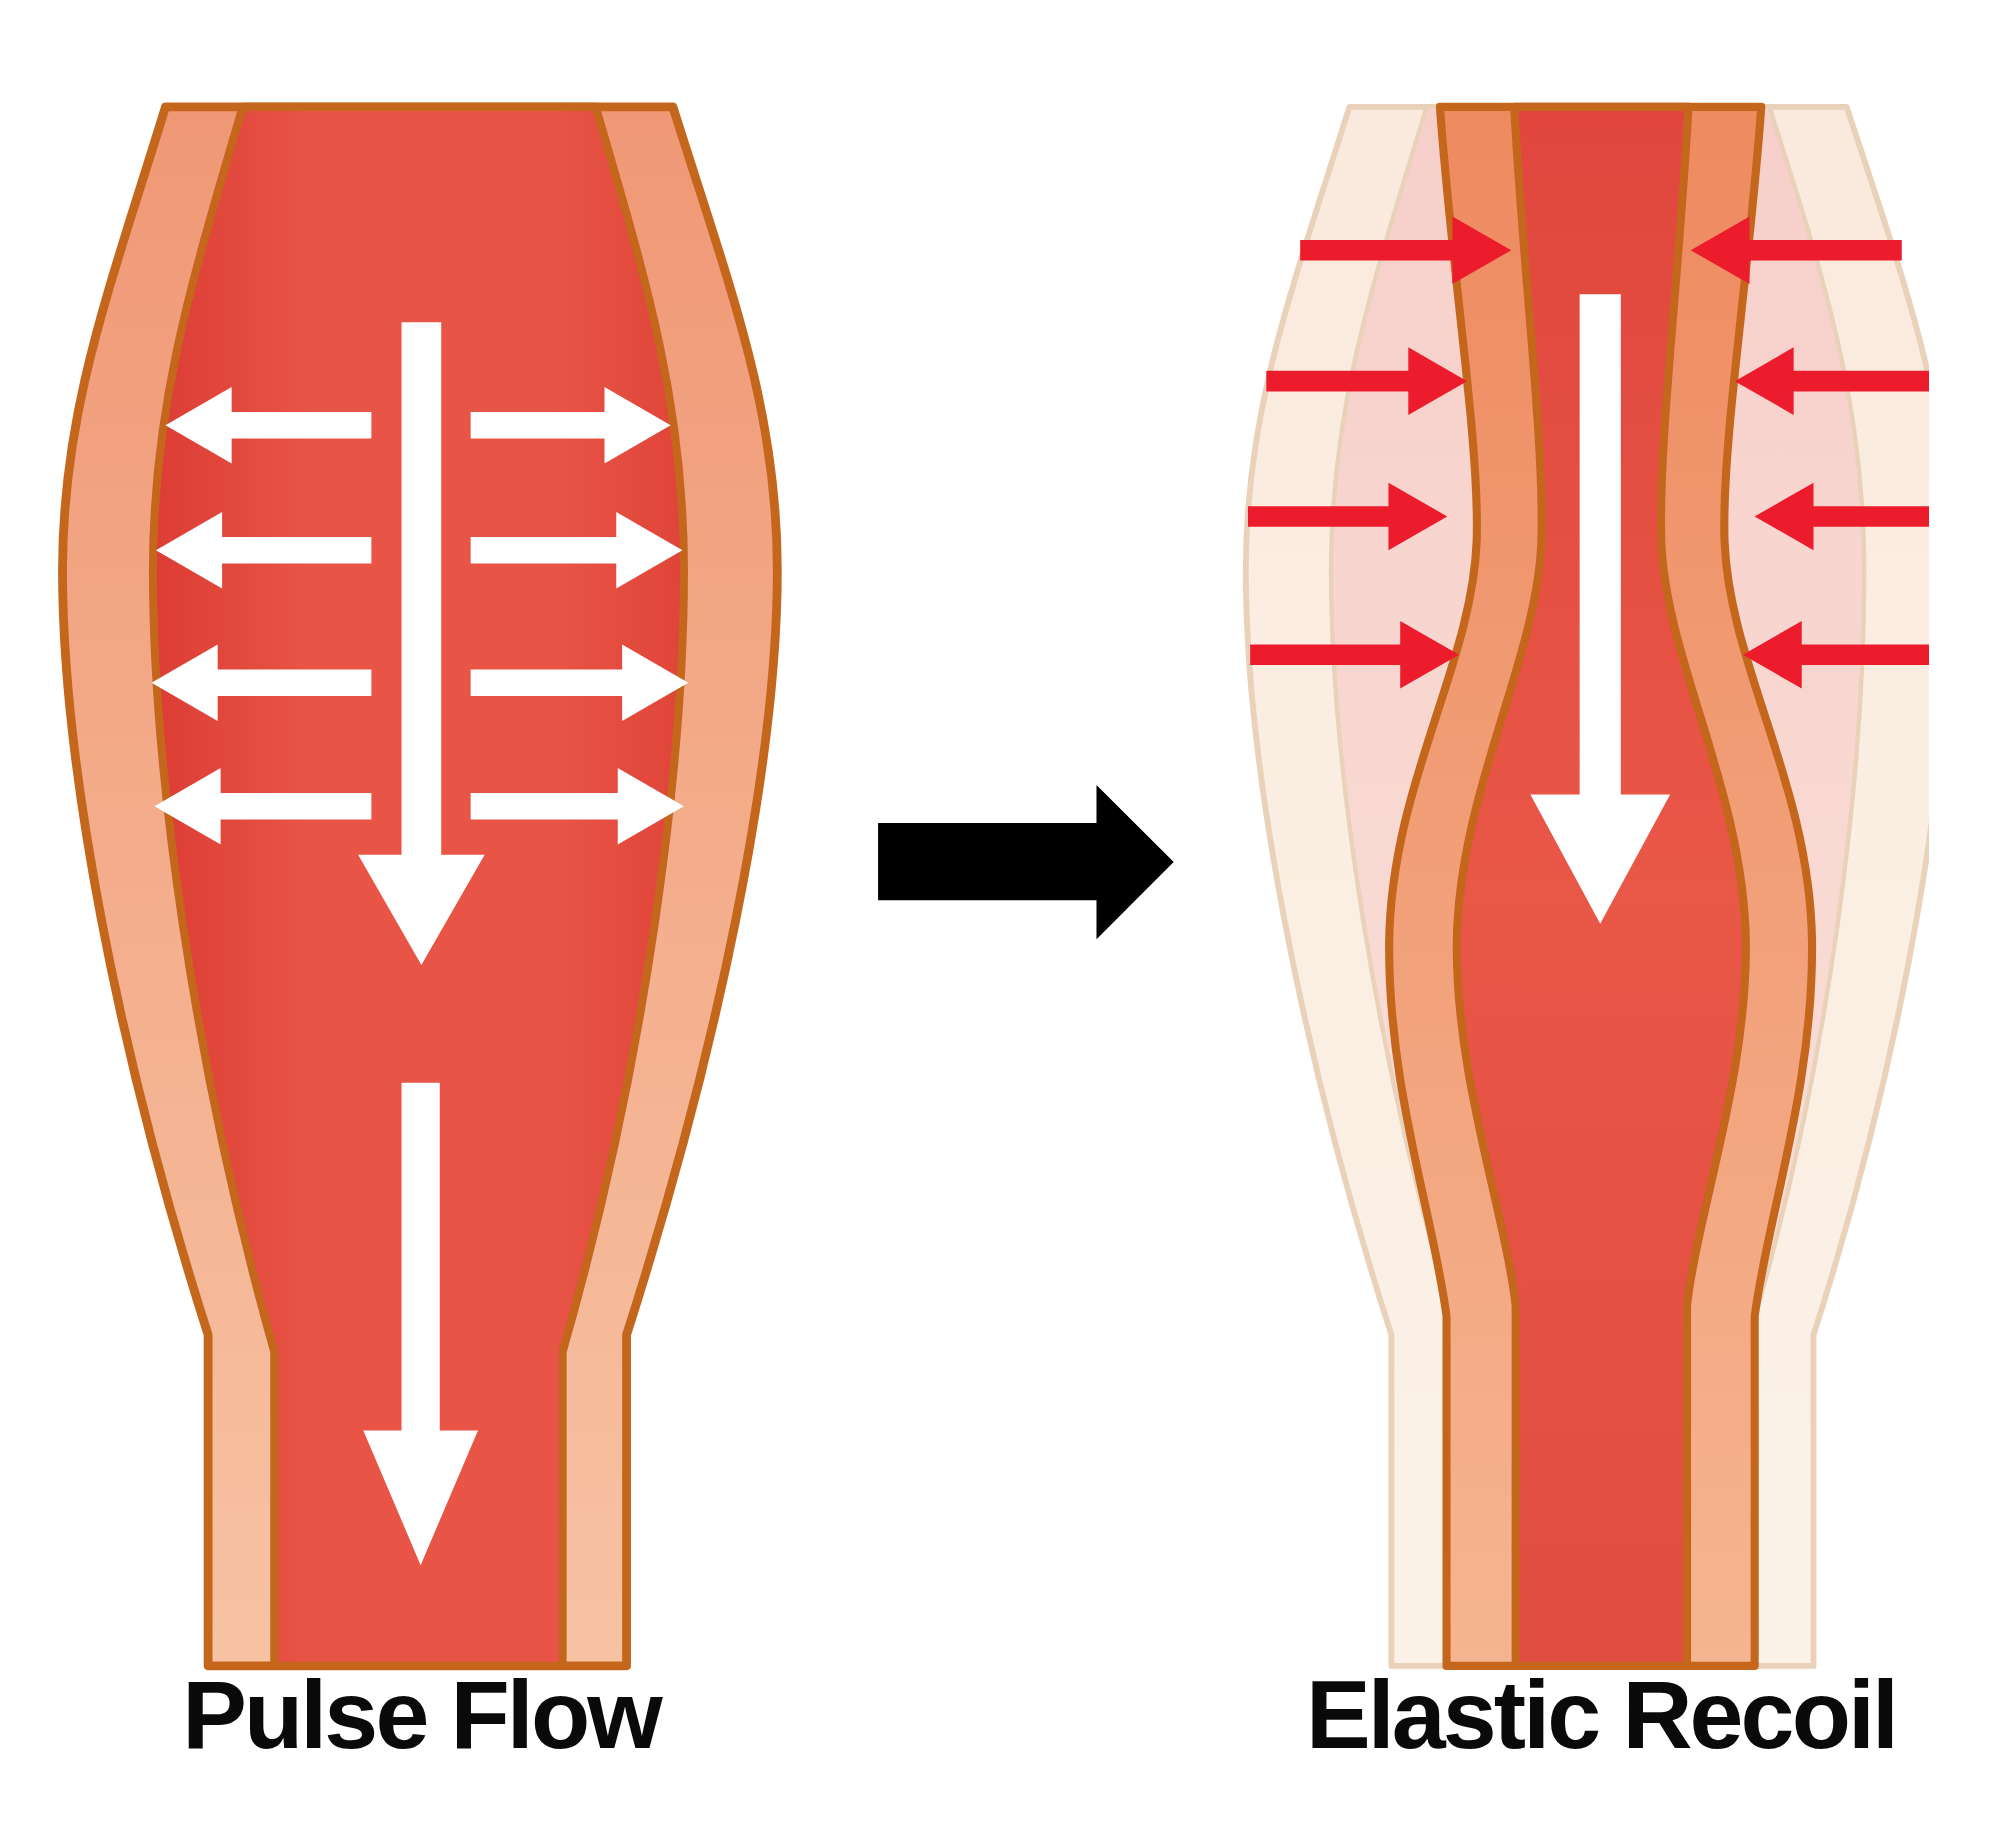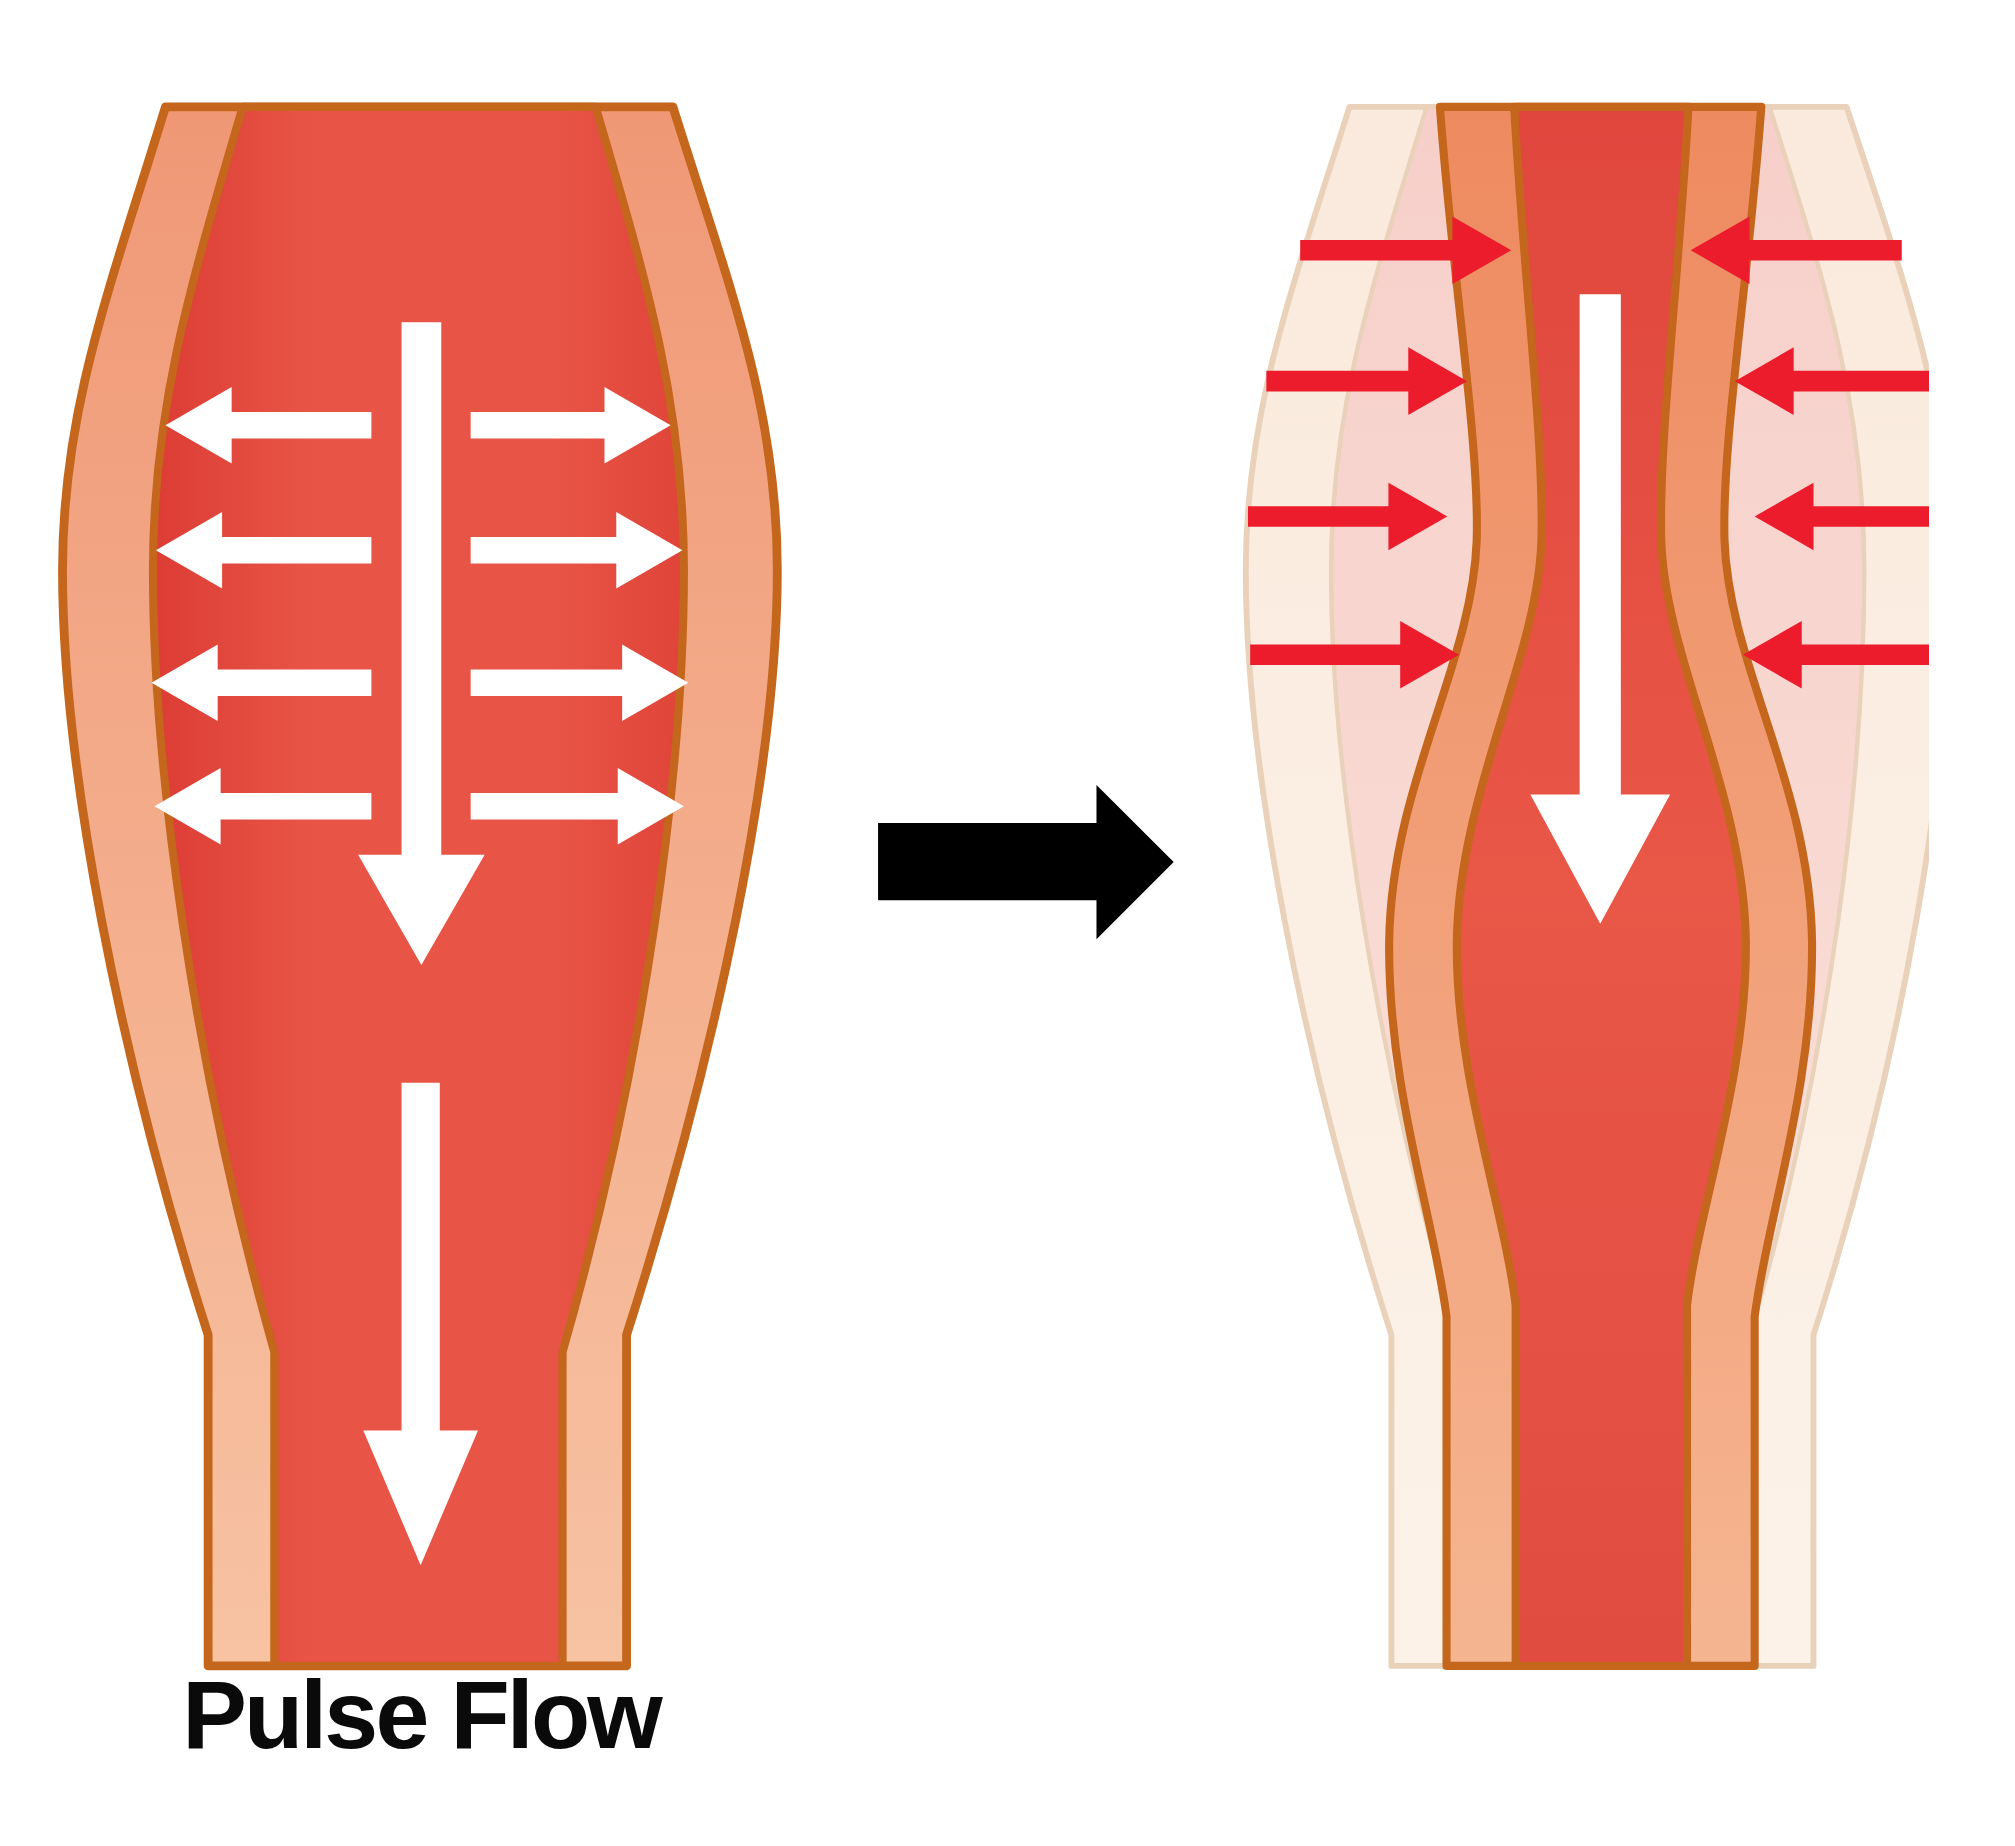--- a/index.html
+++ b/index.html
@@ -130,15 +130,16 @@
       <path d="M 2359 518 L 2439 472 L 2439 504 L 2632 504 L 2632 532 L 2439 532 L 2439 564 Z" fill="#EC1C2C"></path>
       <path d="M 2386 702 L 2466 656 L 2466 688 L 2657 688 L 2657 716 L 2466 716 L 2466 748 Z" fill="#EC1C2C"></path>
       <path d="M 2370 890 L 2450 844 L 2450 876 L 2654 876 L 2654 904 L 2450 904 L 2450 936 Z" fill="#EC1C2C"></path>
 
       <path d="M 2148 400 L 2204 400 L 2204 1080 L 2271 1080 L 2176 1256 L 2081 1080 L 2148 1080 Z" fill="#FFFFFF"></path>
     </g>
   </svg>
 
   <div class="panel-label label-left" style="color: rgb(10, 10, 10);">Pulse Flow</div>
 
+  <div class="panel-label label-right" style="color: rgb(10, 10, 10);">Elastic Recoil</div>
 
 </div>
 
 
 </body></html>

